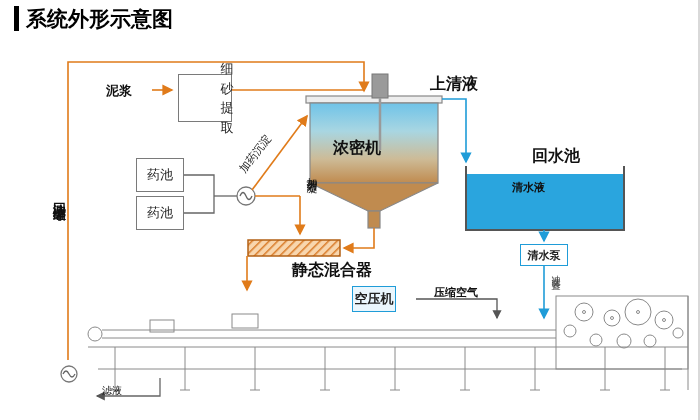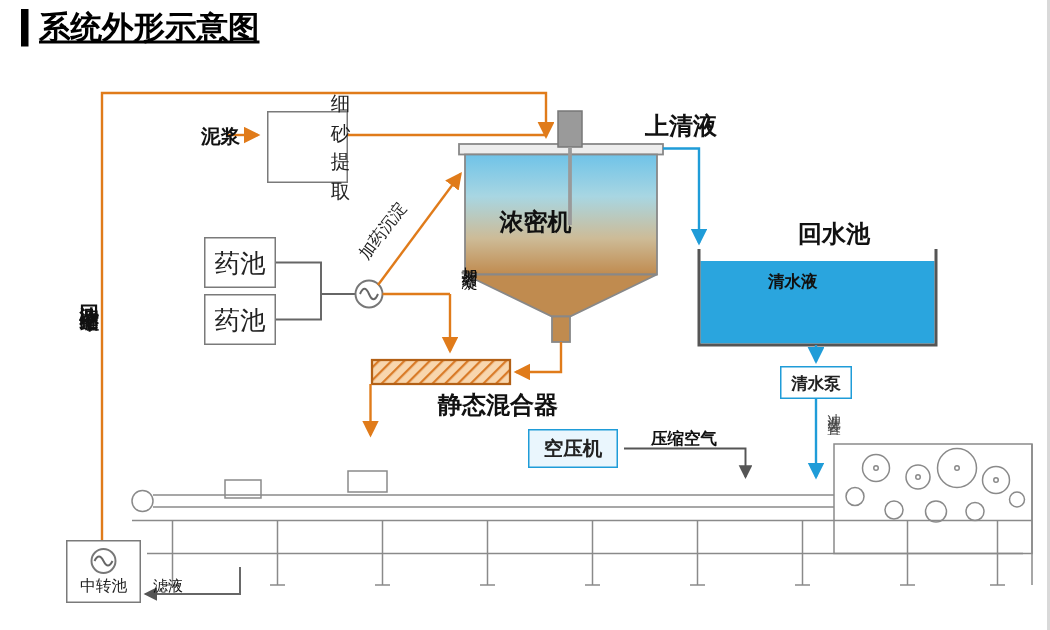--- a/index.html
+++ b/index.html
@@ -3,28 +3,28 @@
 <meta charset="utf-8">
 <style>
   html,body{margin:0;padding:0;background:#fff;}
   .canvas{
     position:relative;width:700px;height:420px;background:#fff;overflow:hidden;
     font-family:"Liberation Sans","DejaVu Sans",sans-serif;color:#111;
     border-right:2px solid #d9d9d9;box-sizing:border-box;
   }
   .title{
     position:absolute;left:14px;top:6px;font-size:21px;font-weight:bold;
-    border-left:5px solid #000;padding-left:7px;line-height:1.2;color:#000;text-decoration:underline;
+    border-left:5px solid #000;padding-left:7px;line-height:1.2;color:#000;
   }
   .box{
     position:absolute;background:#fff;border:1.5px solid #7a7a7a;box-sizing:border-box;
     display:flex;align-items:center;justify-content:center;text-align:center;color:#222;
   }
   .box .wrap2{width:30px;word-break:break-all;line-height:1.5;font-size:13px;margin-left:44px;}
-  .chem{font-size:17px;}
+  .chem{font-size:13px;}
   .pumpbox{border-color:var(--pipe_blue);font-size:11px;font-weight:bold;}
   .compressor{background:#eaf6fd;border-color:var(--pipe_blue);font-size:13px;font-weight:bold;}
   .transfer{flex-direction:column;justify-content:flex-end;padding-bottom:3px;font-size:10.5px;}
   .lbl{position:absolute;white-space:nowrap;color:#111;}
   .b{font-weight:bold;}
   .s14{font-size:16px}.s13{font-size:13px}.s11{font-size:11px}
   .s10{font-size:10px}.s9{font-size:9px}
   .vert{writing-mode:vertical-rl;letter-spacing:2px;}
   .rot{transform:rotate(-53deg);transform-origin:0 50%;color:#222;}
   svg.overlay{position:absolute;left:0;top:0;pointer-events:none;}
@@ -49,27 +49,24 @@
     <span>药池</span>
   </div>
   <div class="box chem" style="left:136px;top:196px;width:48px;height:34px;">
     <span>药池</span>
   </div>
 
   <div class="box pumpbox" style="left:520px;top:244px;width:48px;height:22px;">
     <span>清水泵</span>
   </div>
 
-  <div class="box compressor" style="left:352px;top:286px;width:60px;height:26px;">
+  <div class="box compressor" style="left:352px;top:286px;width:44px;height:26px;">
     <span>空压机</span>
   </div>
 
-  <div class="box transfer" style="left:44px;top:360px;width:50px;height:42px;">
-    <span>中转池</span>
-  </div>
 
   <svg class="overlay" width="700" height="420" viewBox="0 0 700 420">
     <defs>
       <marker id="ao" markerWidth="8" markerHeight="8" refX="6" refY="3.5" orient="auto">
         <path d="M0,0 L7,3.5 L0,7 z" class="mo"></path>
       </marker>
       <marker id="ab" markerWidth="8" markerHeight="8" refX="6" refY="3.5" orient="auto">
         <path d="M0,0 L7,3.5 L0,7 z" class="mb"></path>
       </marker>
       <marker id="ag" markerWidth="8" markerHeight="8" refX="6" refY="3.5" orient="auto">
@@ -166,21 +163,21 @@
     </g>
 
     <g>
       <circle class="pump" cx="69" cy="374" r="8"></circle>
       <path class="pg" d="M63,374 q3,-6 6,0 q3,6 6,0"></path>
     </g>
   </svg>
 
   <div class="title">系统外形示意图</div>
 
-  <div class="lbl s13 b" style="left:134px;top:82px;">泥浆</div>
+  <div class="lbl s13 b" style="left:106px;top:82px;">泥浆</div>
   <div class="lbl s14 b" style="left:430px;top:74px;">上清液</div>
   <div class="lbl s14 b" style="left:333px;top:138px;">浓密机</div>
   <div class="lbl s14 b" style="left:532px;top:146px;text-align:center;">回水池</div>
   <div class="lbl s11 b" style="left:512px;top:180px;">清水液</div>
   <div class="lbl s11 rot" style="left:242px;top:164px;">加药沉淀</div>
   <div class="lbl s11 vert" style="left:304px;top:168px;">加药絮凝</div>
   <div class="lbl s14 b" style="left:246px;top:260px;margin-left:46px;">静态混合器</div>
   <div class="lbl s11 b" style="left:434px;top:285px;">压缩空气</div>
   <div class="lbl s9 vert" style="left:549px;top:268px;color:#444;">冲洗装置</div>
   <div class="lbl s13 b vert" style="left:50px;top:192px;">回浓缩罐</div>

